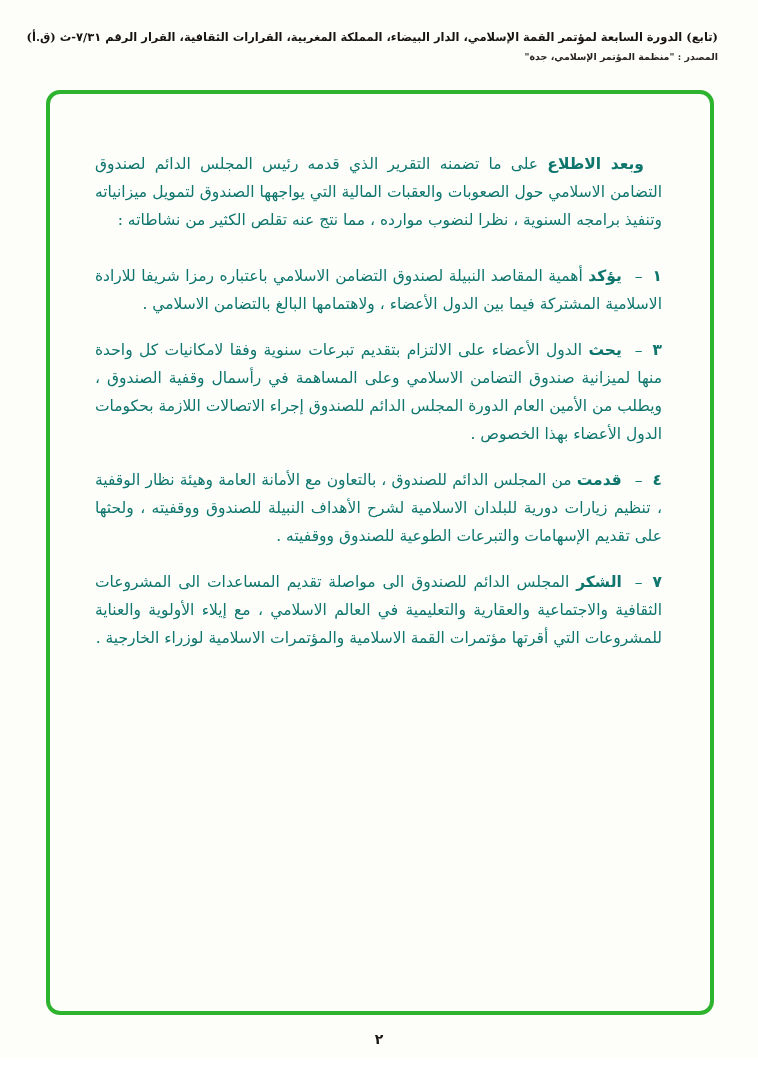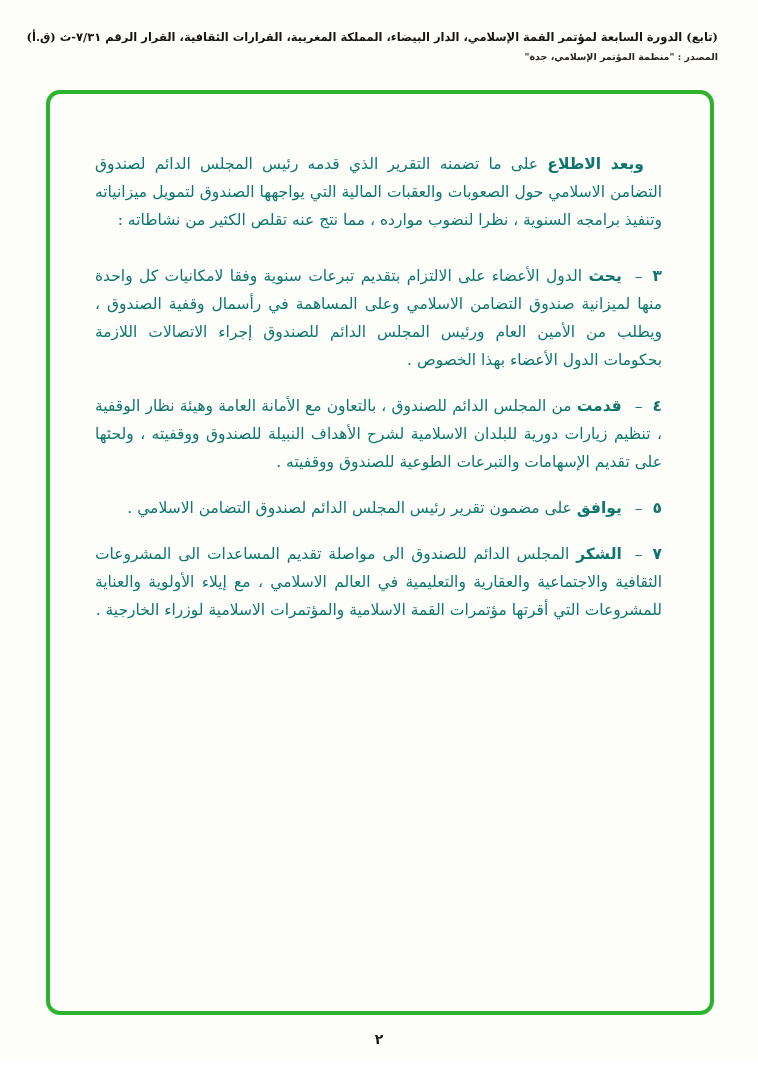--- a/index.html
+++ b/index.html
@@ -87,27 +87,27 @@
   </div>
 
   <div class="frame"></div>
 
   <div class="content">
 
     <p class="intro"><span class="lead">وبعد الاطلاع</span> <span>على ما تضمنه التقرير الذي قدمه رئيس المجلس الدائم لصندوق التضامن الاسلامي حول الصعوبات والعقبات المالية التي يواجهها الصندوق لتمويل ميزانياته وتنفيذ برامجه السنوية ، نظرا لنضوب موارده ، مما نتج عنه تقلص الكثير من نشاطاته :</span></p>
 
     <div class="items">
 
+      <p class="item"><span class="num">١</span><span class="dash">–</span><span class="lead">يؤكد</span> <span>أهمية المقاصد النبيلة لصندوق التضامن الاسلامي باعتباره رمزا شريفا للارادة الاسلامية المشتركة فيما بين الدول الأعضاء ، ولاهتمامها البالغ بالتضامن الاسلامي .</span></p>
 
 
-      <p class="item"><span class="num">٣</span><span class="dash">–</span><span class="lead">يحث</span> <span>الدول الأعضاء على الالتزام بتقديم تبرعات سنوية وفقا لامكانيات كل واحدة منها لميزانية صندوق التضامن الاسلامي وعلى المساهمة في رأسمال وقفية الصندوق ، ويطلب من الأمين العام ورئيس المجلس الدائم للصندوق إجراء الاتصالات اللازمة بحكومات الدول الأعضاء بهذا الخصوص .</span></p>
+      <p class="item"><span class="num">٣</span><span class="dash">–</span><span class="lead">يحث</span> <span>الدول الأعضاء على الالتزام بتقديم تبرعات سنوية وفقا لامكانيات كل واحدة منها لميزانية صندوق التضامن الاسلامي وعلى المساهمة في رأسمال وقفية الصندوق ، ويطلب من الأمين العام الدورة المجلس الدائم للصندوق إجراء الاتصالات اللازمة بحكومات الدول الأعضاء بهذا الخصوص .</span></p>
 
       <p class="item"><span class="num">٤</span><span class="dash">–</span><span class="lead">قدمت</span> <span>من المجلس الدائم للصندوق ، بالتعاون مع الأمانة العامة وهيئة نظار الوقفية ، تنظيم زيارات دورية للبلدان الاسلامية لشرح الأهداف النبيلة للصندوق ووقفيته ، ولحثها على تقديم الإسهامات والتبرعات الطوعية للصندوق ووقفيته .</span></p>
 
-      <p class="item"><span class="num">٥</span><span class="dash">–</span><span class="lead">يوافق</span> <span>على مضمون تقرير رئيس المجلس الدائم لصندوق التضامن الاسلامي .</span></p>
 
 
       <p class="item"><span class="num">٧</span><span class="dash">–</span><span class="lead">الشكر</span> <span>المجلس الدائم للصندوق الى مواصلة تقديم المساعدات الى المشروعات الثقافية والاجتماعية والعقارية والتعليمية في العالم الاسلامي ، مع إيلاء الأولوية والعناية للمشروعات التي أقرتها مؤتمرات القمة الاسلامية والمؤتمرات الاسلامية لوزراء الخارجية .</span></p>
 
     </div>
   </div>
 
   <div class="page-number">٢</div>
 
 </div>

